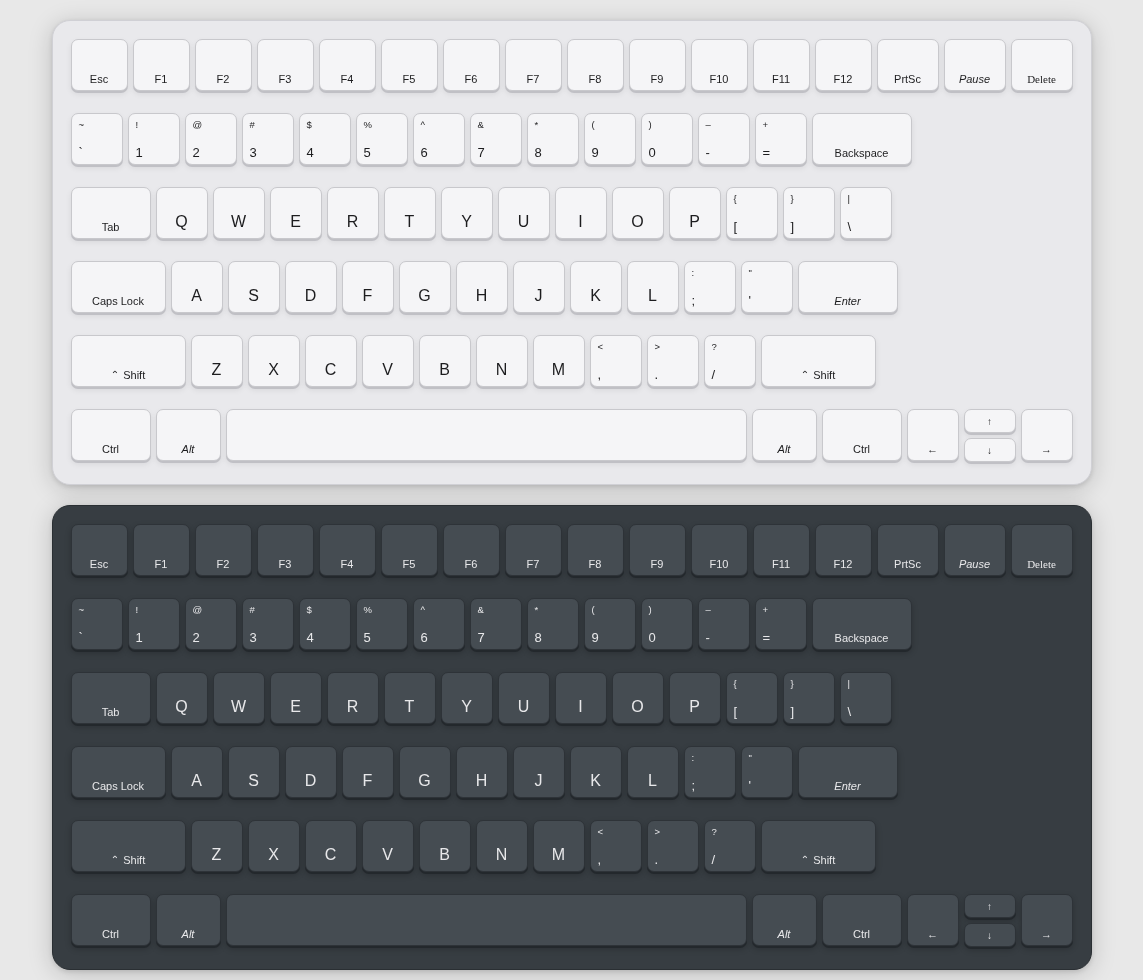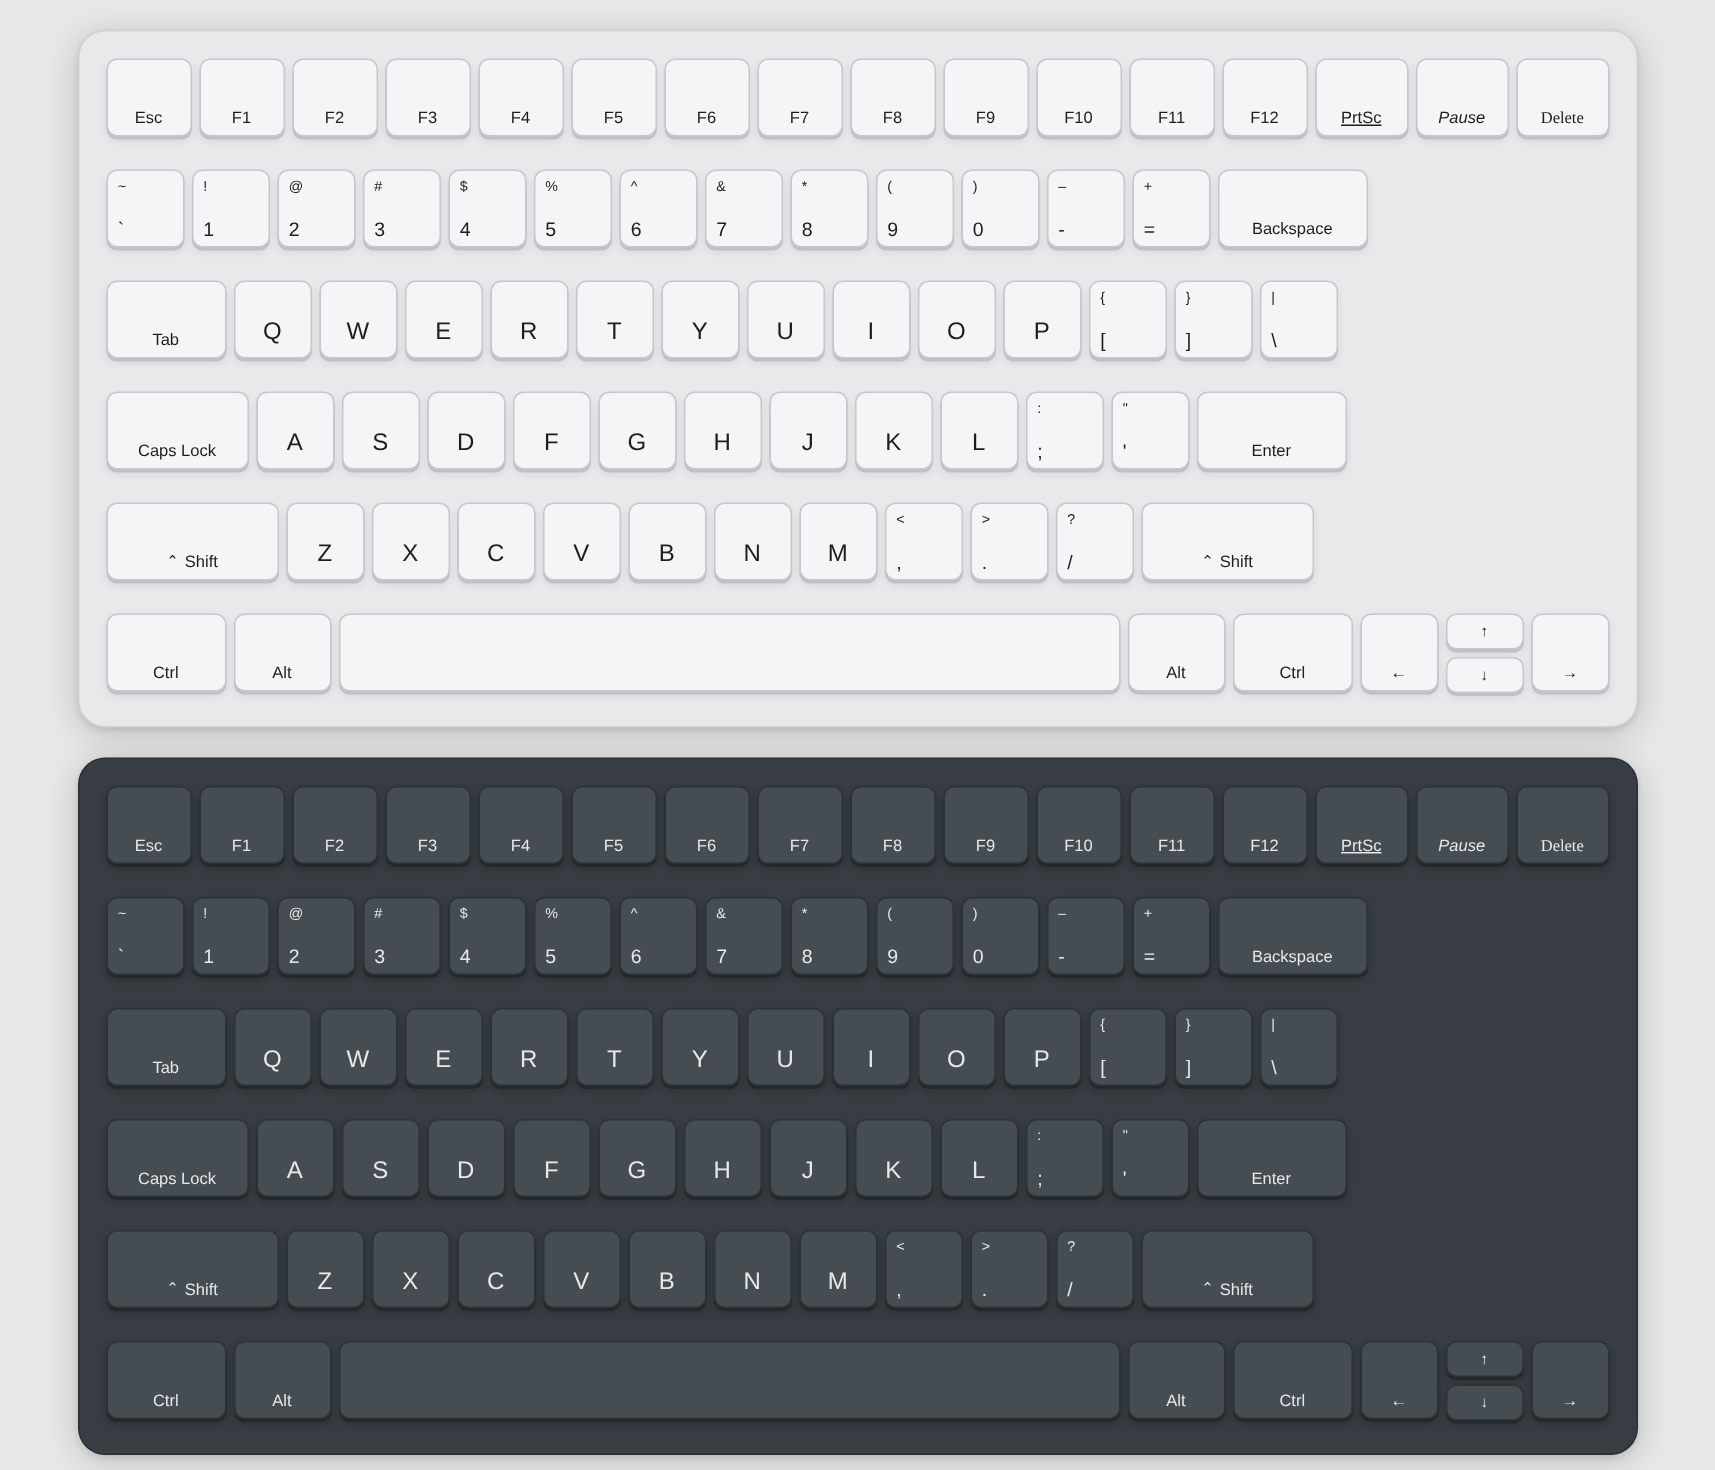--- a/index.html
+++ b/index.html
@@ -123,27 +123,27 @@
       align-self: center;
       text-align: center;
     }
 
     
     .w-tab    { min-width: 80px; }
     .w-caps   { min-width: 95px; }
     .w-shift-l{ min-width: 115px; }
     .w-shift-r{ min-width: 115px; }
     .w-ctrl   { min-width: 80px; }
-    .w-alt    { min-width: 65px; }
+    .w-alt    { min-width: 65px; font-style: italic; }
     .w-space  { min-width: 310px; flex: 1; }
-    .w-enter  { min-width: 100px; }
+    .w-enter  { min-width: 100px; font-style: italic; }
     .w-backspace { min-width: 100px; }
     .w-del    { min-width: 62px; font-family: Liberation Serif, serif; }
     .w-pause  { min-width: 62px; font-style: italic; }
-    .w-prtsc  { min-width: 62px; text-decoration: underline; }
+    .w-prtsc  { min-width: 62px; }
     .w-arrow  { min-width: 52px; }
     .w-ud { min-width: 52px; height: 24px !important; }
     .arrow-col { display: flex; flex-direction: column; gap: 5px; }
     .w-f      { min-width: 57px; }
 
     .num-key {
       justify-content: space-between;
       padding-top: 6px;
     }
 

